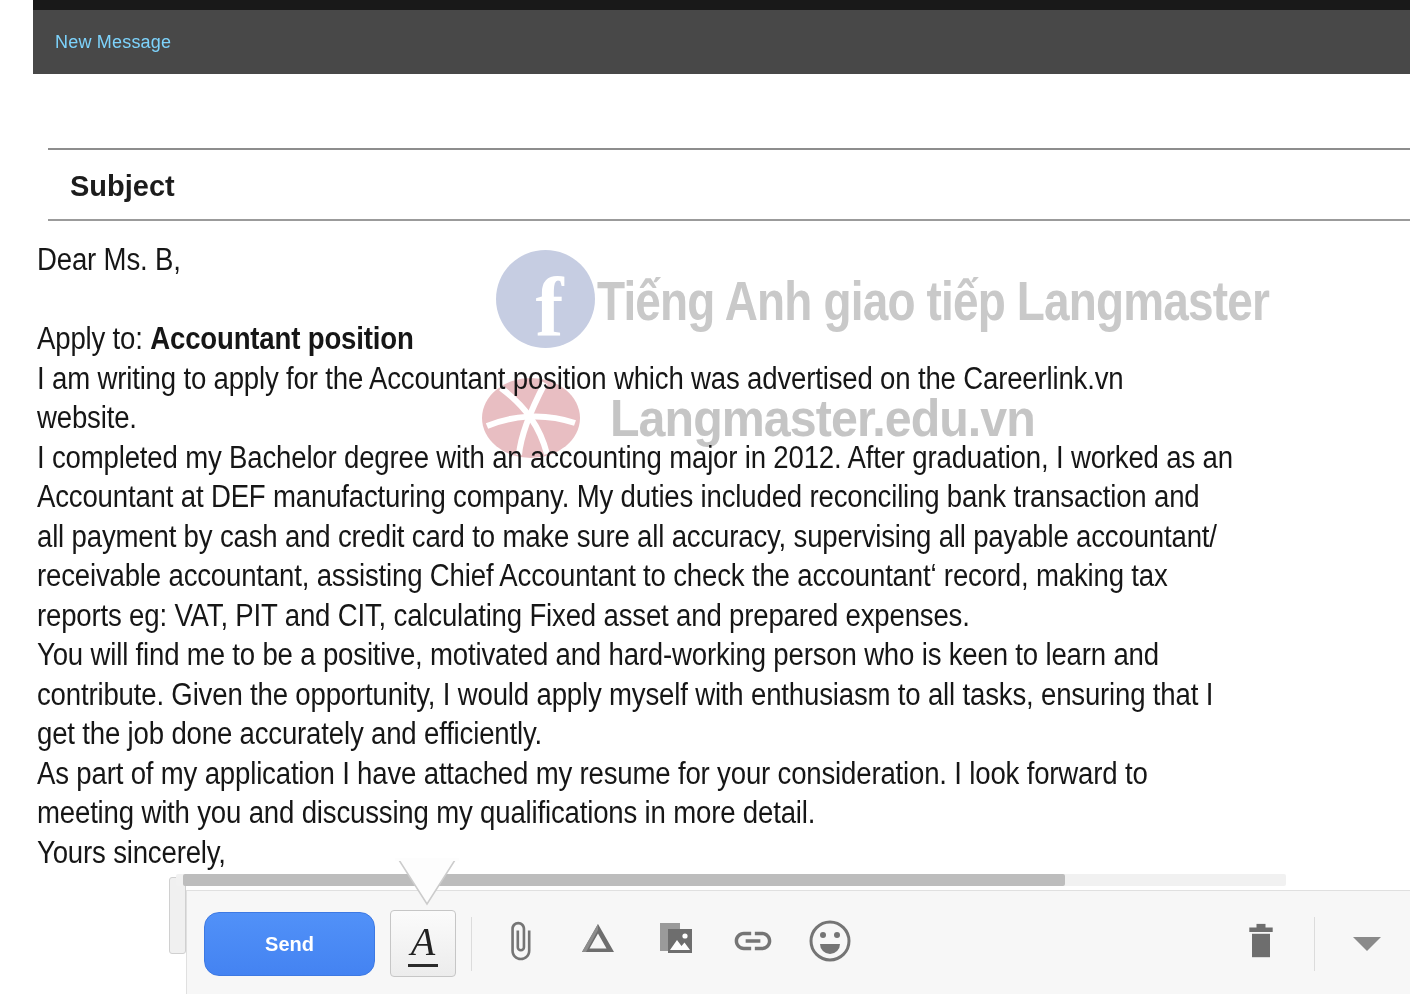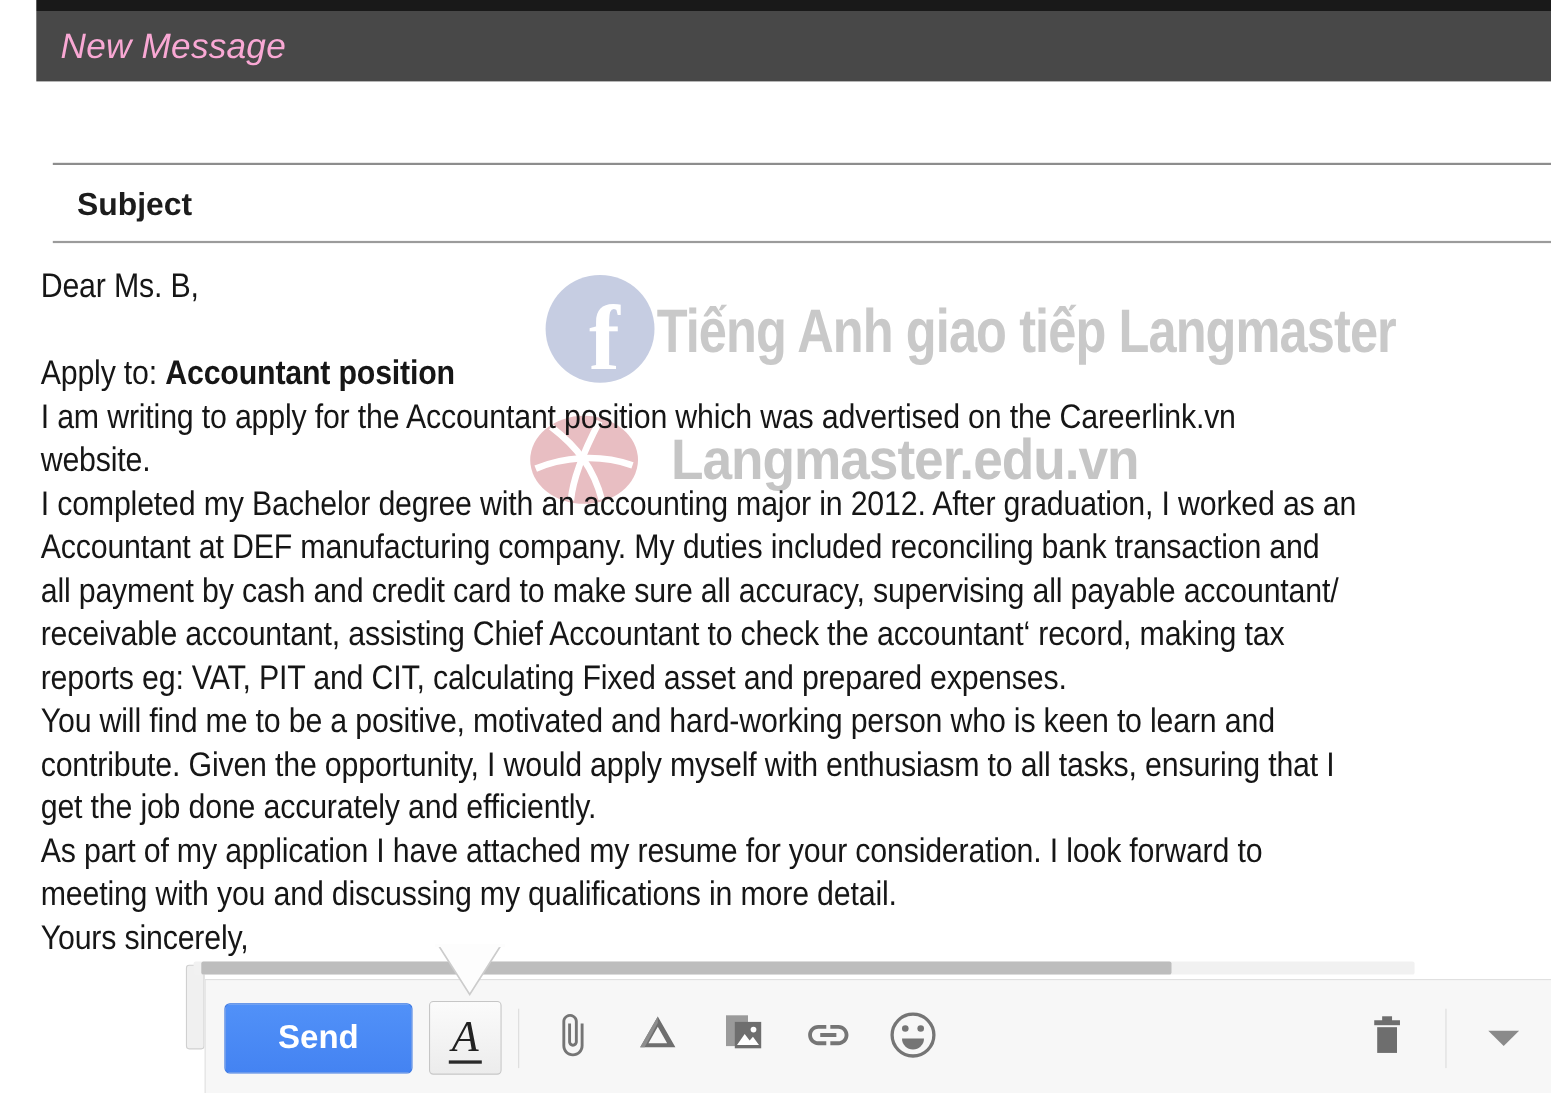--- a/index.html
+++ b/index.html
@@ -5,21 +5,21 @@
   * { margin:0; padding:0; box-sizing:border-box; }
   html,body { background:#ffffff; }
   #app {
     position:relative; width:1410px; height:994px; overflow:hidden;
     background:#ffffff; font-family:"Liberation Sans", sans-serif;
   }
   
   .top-strip { position:absolute; left:33px; top:0; width:1377px; height:10px; background:#191919; }
   .titlebar  { position:absolute; left:33px; top:10px; width:1377px; height:64px; background:#484848;
                display:flex; align-items:center; padding-left:22px; }
-  .titlebar .title { color:#f9a8d4; font-size:32px; letter-spacing:0.2px;font-style:italic; }
+  .titlebar .title { color:#7dd3fc; font-size:18px; letter-spacing:0.2px; }
   
   .to-row   { position:absolute; left:0; top:74px; width:1410px; height:75px; }
   .to-label { position:absolute; left:70px; top:22px; font-size:27px; color:#2b2b2b; }
   .to-value { position:absolute; left:117px; top:4px; font-size:48px; color:#111; letter-spacing:-0.5px; }
   .rule1 { position:absolute; left:48px; top:148px; width:1362px; border-top:2px solid #8d8d8d; }
   .subject-row { position:absolute; left:0; top:150px; width:1410px; height:69px;padding-left:33px; }
   .subject-label { position:absolute; left:70px; top:20px; font-size:29px; font-weight:bold; color:#1c1c1c; }
   .rule2 { position:absolute; left:48px; top:219px; width:1362px; border-top:2px solid #9b9b9b; }
   
   .wm { position:absolute; z-index:1; }
@@ -42,22 +42,22 @@
                  background:#f0f0f0; border:1px solid #d0d0d0; border-radius:3px; z-index:3; }
   .hscroll-track { position:absolute; left:176px; top:874px; width:1110px; height:12px;
                    background:#f1f1f1; border-radius:2px; z-index:3; }
   .hscroll-thumb { position:absolute; left:7px; top:0; width:882px; height:12px;
                    background:#bdbdbd; border-radius:2px; }
   .notch { position:absolute; left:395px; top:858px; z-index:4; }
   
   .toolbar { position:absolute; left:186px; top:890px; width:1224px; height:104px;
              background:#f7f7f7; border-top:1px solid #e0e0e0; border-left:1px solid #e0e0e0; z-index:3; }
   .send-btn { position:absolute; left:17px; top:21px; width:171px; height:64px;
-              background:linear-gradient(#5191f8,#4483f2); border:1px solid #3d79e3; border-radius:5px;
-              color:#ffffff; font-size:30px; font-weight:bold; display:flex; align-items:center;
+              background:linear-gradient(#5191f8,#4483f2); border:1px solid #3d79e3; border-radius:15px;
+              color:#ffffff; font-size:20px; font-weight:bold; display:flex; align-items:center;
               justify-content:center; cursor:pointer; }
   .fmt-btn { position:absolute; left:203px; top:19px; width:66px; height:67px;
              background:linear-gradient(#fbfbfb,#ececec); border:1px solid #c6c6c6; border-radius:4px;
              display:flex; align-items:center; justify-content:center; cursor:pointer; }
   .fmt-btn .glyph { font-family:"Liberation Serif", serif; font-style:italic; font-size:40px;
                     color:#222; border-bottom:3px solid #2a2a2a; padding:0 3px 1px 3px; line-height:1.05; }
   .tb-divider { position:absolute; top:26px; height:54px; border-left:1px solid #dcdcdc; }
   .icon-btn { position:absolute; top:24px; width:52px; height:56px; display:flex;
               align-items:center; justify-content:center; cursor:pointer; }
   .caret { position:absolute; left:1166px; top:46px; width:0; height:0;

